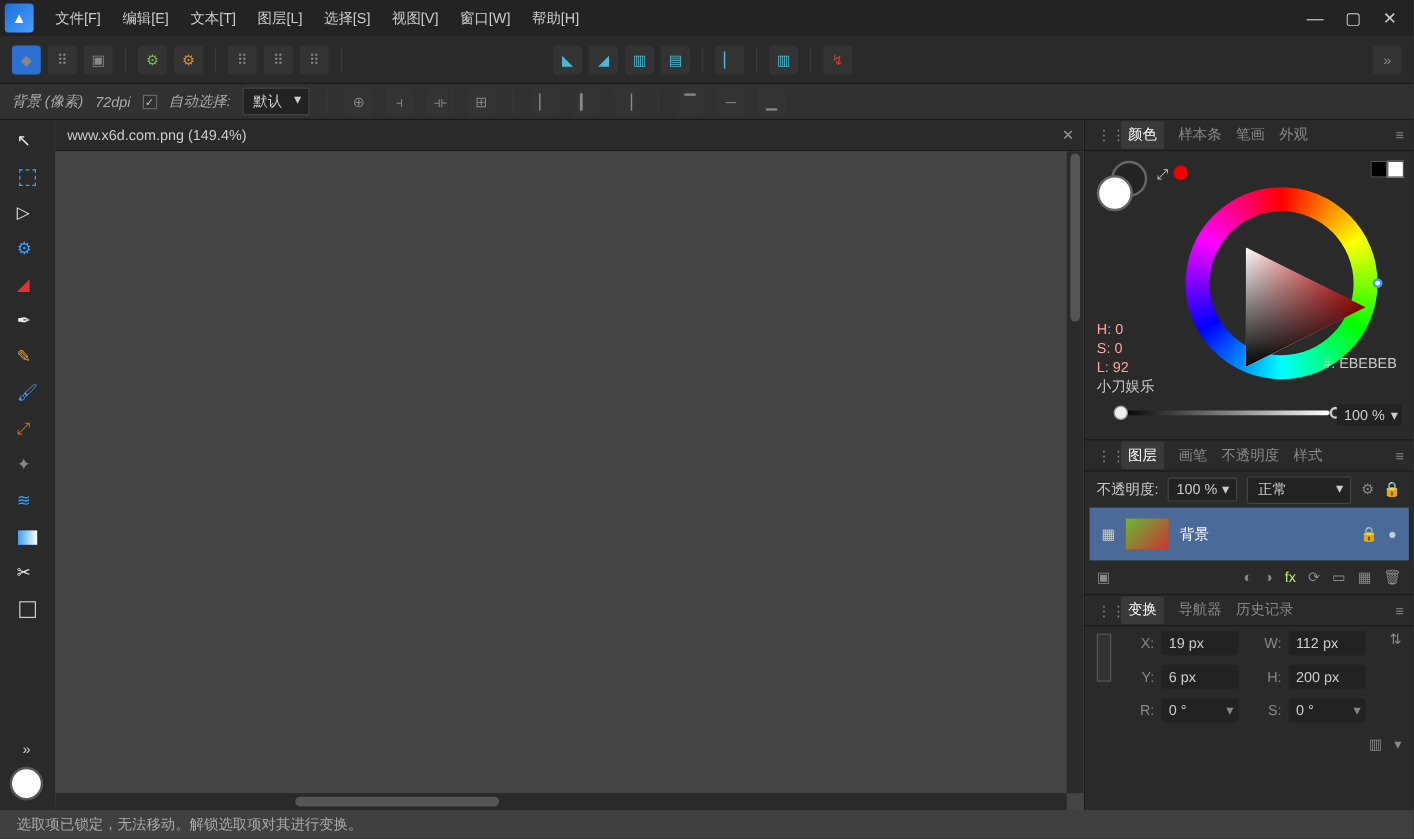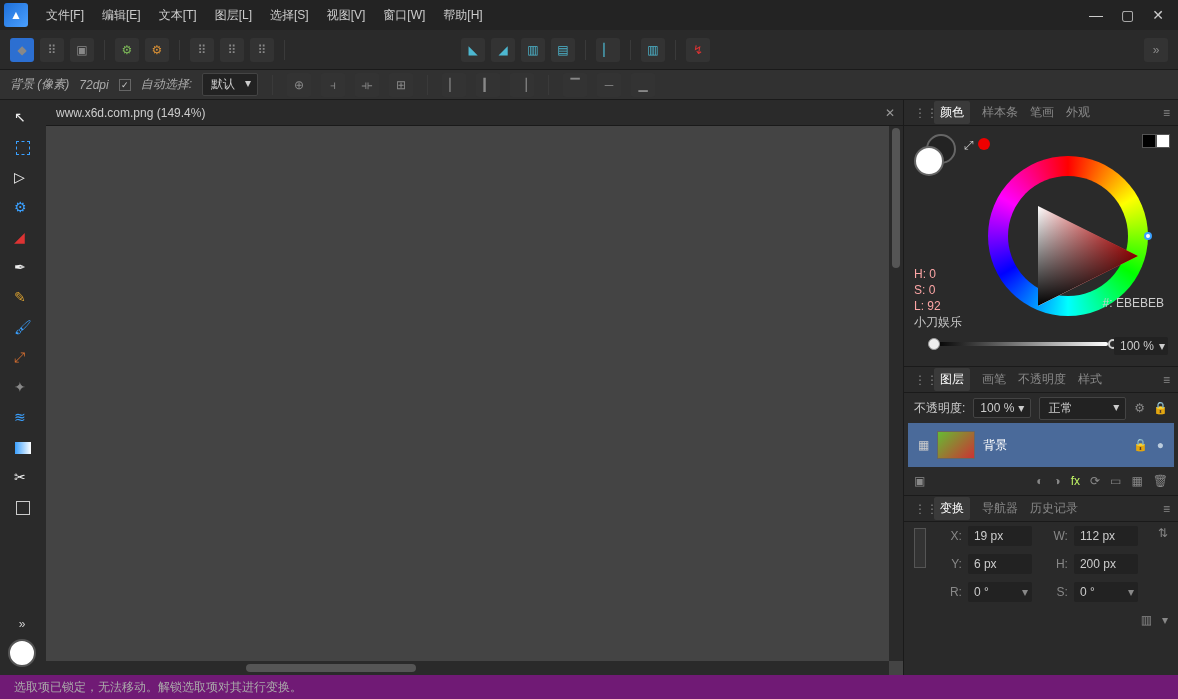--- a/index.html
+++ b/index.html
@@ -73,21 +73,21 @@
 .layer-item { height:44px; background:#4a6a9a; display:flex; align-items:center; padding:0 10px; margin:0 4px; gap:8px; }
 .layer-thumb { width:38px; height:28px; background:#333; border:1px solid #666; }
 .layer-icons-row { height:28px; display:flex; align-items:center; padding:0 10px; gap:10px; justify-content:flex-end; }
 .transform-section { border-top:1px solid #1a1a1a; padding-bottom:8px; }
 .tfield-row { display:flex; padding:4px 10px; gap:20px; }
 .tfield { display:flex; align-items:center; gap:6px; }
 .tfield-label { color:#888; width:16px; text-align:right; }
 .tfield-val { background:#222; padding:3px 18px 3px 6px; border-radius:2px; width:64px; color:#ccc; position:relative; }
 .tfield-val.arrow::after { content:"▾"; position:absolute; right:4px; color:#888; }
 .t-anchor { width:40px; height:40px; background:#333; margin:6px 10px; border:1px solid #555; }
-.statusbar { height:24px; background:#701a75; display:flex; align-items:center; padding:0 14px; color:#aaa; }
+.statusbar { height:24px; background:#404040; display:flex; align-items:center; padding:0 14px; color:#aaa; }
 .left-bottom { position:absolute; left:8px; bottom:32px; display:flex; flex-direction:column; align-items:center; gap:8px; }
 .color-preview { width:28px; height:28px; border-radius:50%; background:#fff; border:2px solid #555; }
 .chev { color:#ccc; }
 .img-text { background:rgba(255,255,255,0.85); padding:2px 4px; display:flex; gap:10px; font-size:10px;}
 .img-text .red{color:#d33;} .img-text .green{color:#5a3;}
 .small-icon { font-size:14px; }
 .panel-handle { width:8px; color:#777; }
 </style>
 </head>
 <body>

